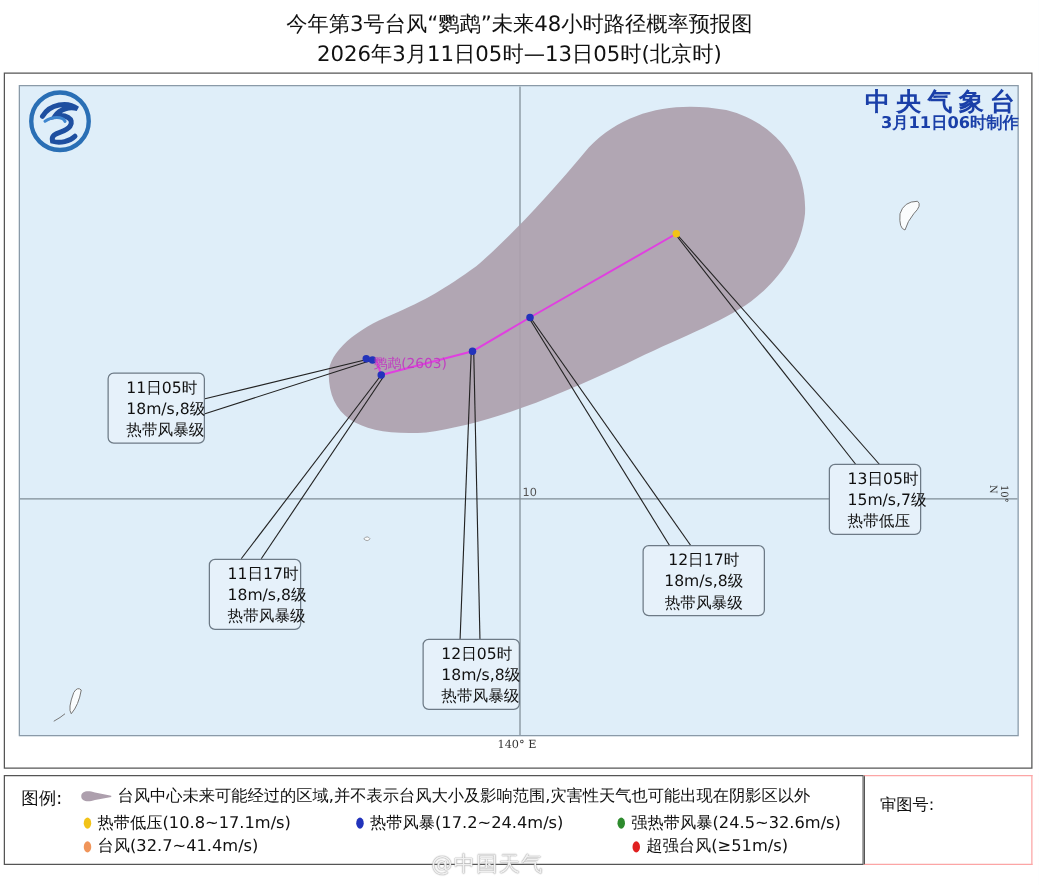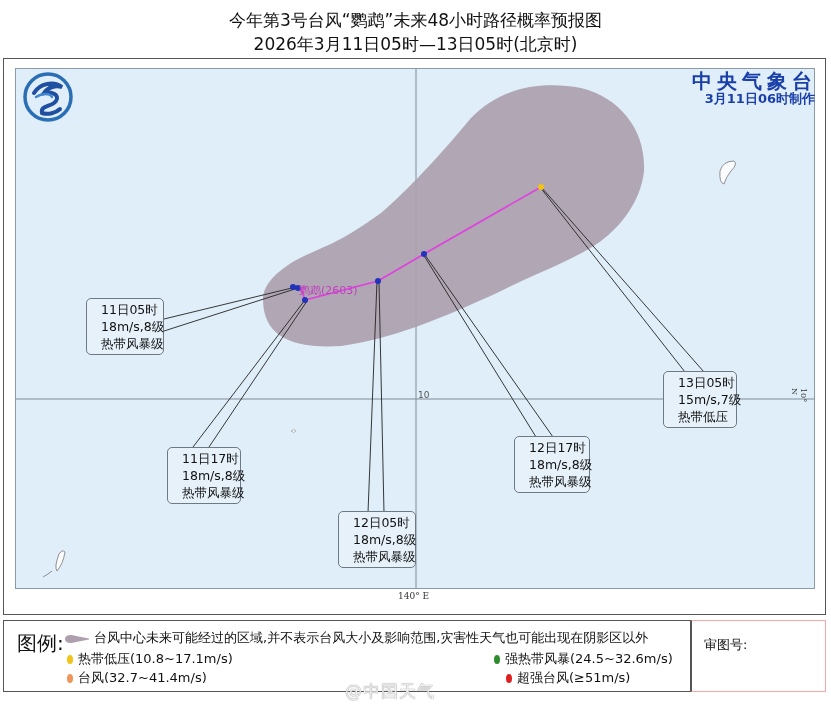--- a/index.html
+++ b/index.html
@@ -22,21 +22,21 @@
   .lon-label { position: absolute; left: 398px; top: 591px; font-family: "DejaVu Serif", serif; font-size: 9px; color: #333; }
   .lat-label { position: absolute; left: 808px; top: 388px; font-family: "DejaVu Serif", serif; font-size: 8px; color: #333;
                transform: rotate(90deg); transform-origin: left top; }
   .grid-label { position: absolute; left: 418px; top: 390px; font-size: 9px; color: #555; }
   .storm-label { position: absolute; left: 299px; top: 283px; font-size: 11px; color: #c040c0; }
   .legend { position: absolute; left: 3px; top: 620px; width: 688px; height: 72px; border: 1px solid #555;
             box-sizing: border-box; background: #fff; }
   .legend-right { position: absolute; left: 691px; top: 620px; width: 135px; height: 72px; border: 1px solid #fca5a5;
                   border-left: 1px solid #555; box-sizing: border-box; background: #fff; font-size: 13px; line-height: 20px;
                   padding: 14px 0 0 12px; }
-  .legend-heading { position: absolute; left: 13px; top: 9px; font-size: 20px; }
+  .legend-heading { position: absolute; left: 13px; top: 9px; font-size: 14px; }
   .legend-row { position: absolute; font-size: 13px; line-height: 16px; white-space: nowrap; }
   .legend-dot { display: inline-block; width: 6px; height: 9px; border-radius: 50%; margin-right: 5px; vertical-align: middle; }
   .legend-shape { display: inline-block; width: 26px; height: 10px; vertical-align: middle; margin-right: 4px; }
   .watermark { position: absolute; left: 345px; top: 680px; color: rgba(255,255,255,0.85); font-size: 17px;
                text-shadow: 0 0 1px #999, 0 0 1px #999; letter-spacing: 1px; }
 </style>
 </head>
 <body>
 
 <div class="title l1">今年第3号台风“鹦鹉”未来48小时路径概率预报图</div>
@@ -105,41 +105,44 @@
 <div class="callout" style="left:167px; top:447px; width:74px;">
   <div>11日17时</div>
   <div>18m/s,8级</div>
   <div>热带风暴级</div>
 </div>
 <div class="callout" style="left:338px; top:511px; width:78px;">
   <div>12日05时</div>
   <div>18m/s,8级</div>
   <div>热带风暴级</div>
 </div>
-<div class="callout" style="left:514px; top:436px; width:76px;">
+<div class="callout" style="left:514px; top:436px; width:98px;">
   <div>12日17时</div>
   <div>18m/s,8级</div>
   <div>热带风暴级</div>
 </div>
 <div class="callout" style="left:663px; top:371px; width:74px;">
   <div>13日05时</div>
   <div>15m/s,7级</div>
   <div>热带低压</div>
 </div>
 
 <div class="legend">
   <div class="legend-heading">图例:</div>
   <div class="legend-row" style="left:60px; top:9px;">
     <svg class="legend-shape" viewBox="0 0 26 10">
       <path d="M1 5 C1 1 6 0 12 2 L25 4.5 L25 5.5 L12 8 C6 10 1 9 1 5 Z" fill="#ad9fad"></path>
     </svg><span>台风中心未来可能经过的区域,并不表示台风大小及影响范围,灾害性天气也可能出现在阴影区以外</span>
   </div>
   <div class="legend-row" style="left:63px; top:30px;">
     <span class="legend-dot" style="background:#f2c318"></span><span>热带低压(10.8~17.1m/s)</span>
   </div>
+  <div class="legend-row" style="left:281px; top:30px;">
+    <span class="legend-dot" style="background:#2233bb"></span><span>热带风暴(17.2~24.4m/s)</span>
+  </div>
   <div class="legend-row" style="left:490px; top:30px;">
     <span class="legend-dot" style="background:#2e8b2e"></span><span>强热带风暴(24.5~32.6m/s)</span>
   </div>
   <div class="legend-row" style="left:63px; top:49px;">
     <span class="legend-dot" style="background:#f0955a"></span><span>台风(32.7~41.4m/s)</span>
   </div>
   <div class="legend-row" style="left:502px; top:49px;">
     <span class="legend-dot" style="background:#e02020"></span><span>超强台风(≥51m/s)</span>
   </div>
 </div>

